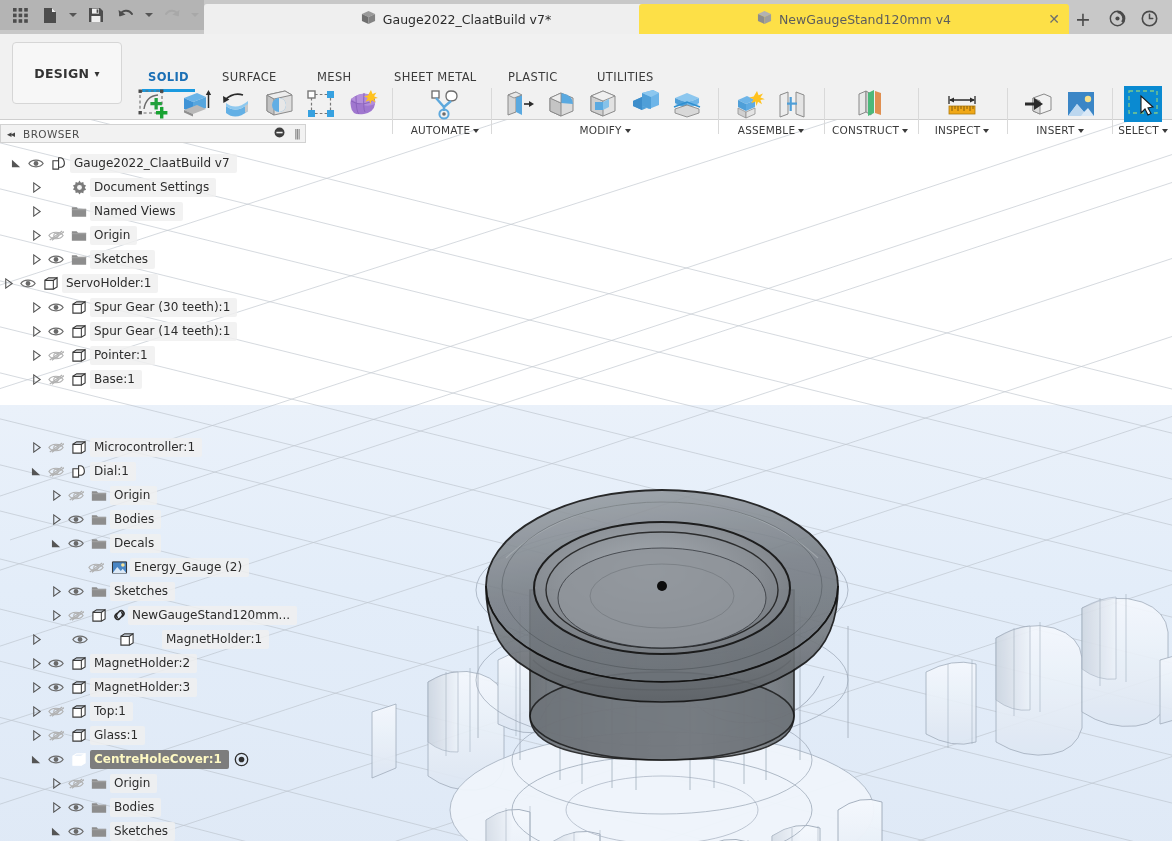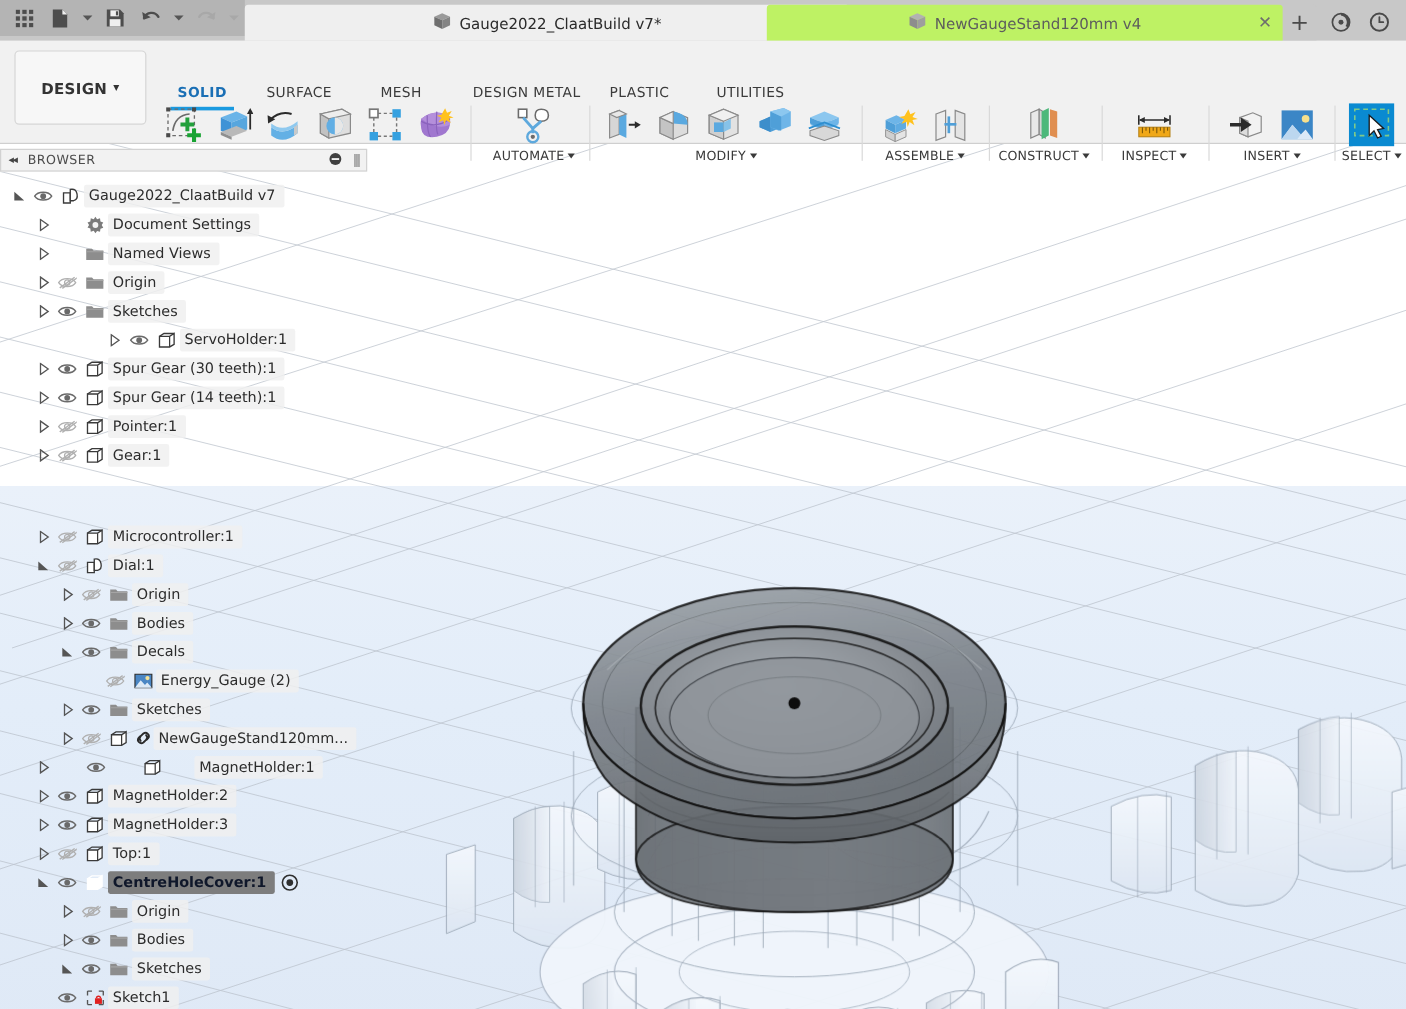--- a/index.html
+++ b/index.html
@@ -25,21 +25,21 @@
   #qat { position:absolute; left:0; top:0; width:204px; height:30px; background:#b4b4b4;
          display:flex; align-items:center; gap:0px; padding-left:6px; }
   .qat-btn { width:30px; height:26px; display:flex; align-items:center; justify-content:center;
              cursor:pointer; }
   .qat-btn.narrow { width:18px; }
   .caret-sm { width:0;height:0;border-left:4px solid transparent;border-right:4px solid transparent;
               border-top:4px solid #555; }
 
   .doctab { position:absolute; top:4px; height:30px; background:#efefef; border-radius:3px 3px 0 0;
             display:flex; align-items:center; justify-content:center; cursor:pointer; }
-  .doctab.inactive { background:#bef264; }
+  .doctab.inactive { background:#fde047; }
   .doctab .tabbox { margin-right:7px; }
   .doctab .tablabel { font-size:12.5px; color:#2b2b2b; }
   .doctab.inactive .tablabel { color:#5d5d5d; }
   .tabclose { position:absolute; right:9px; top:50%; transform:translateY(-50%);
               font-size:14px; color:#555; line-height:1; cursor:pointer; }
   .doctab.inactive .tabclose { color:#6e6e6e; }
   #tab-add { position:absolute; left:1069px; top:4px; width:28px; height:30px; background:#c8c8c8;
              display:flex;align-items:center;justify-content:center;cursor:pointer;
              font-size:19px;color:#4a4a4a; border-radius:3px 3px 0 0;}
   .tb-ricon { position:absolute; top:6px; width:26px;height:24px; display:flex;align-items:center;
@@ -83,21 +83,21 @@
   #btree { position:relative; padding-top:8px; }
   .trow { position:relative; height:24px; display:flex; align-items:center; cursor:pointer; }
   .twist { width:16px; height:24px; display:flex; align-items:center; justify-content:center;
            flex:0 0 16px; cursor:pointer; }
   .eye { width:24px; height:24px; display:flex;align-items:center;justify-content:center;
          flex:0 0 24px; cursor:pointer; }
   .ticon { width:22px; height:24px; display:flex;align-items:center;justify-content:center;
            flex:0 0 22px; }
   .tlabel { font-size:12px; color:#2c2c2c; background:rgba(240,240,240,0.84); padding:2px 7px 3px 4px;
             border-radius:2px; white-space:nowrap; }
-  .trow.sel .tlabel { background:#7d7d7d; color:#0f172a; font-weight:bold; }
+  .trow.sel .tlabel { background:#7d7d7d; color:#fef9c3; font-weight:bold; }
   .linkico { width:18px;height:24px;display:flex;align-items:center;justify-content:center;flex:0 0 18px;}
   .dot-target { width:18px;height:18px;margin-left:4px;display:flex;align-items:center;
                 justify-content:center;cursor:pointer;}
 </style>
 </head>
 <body>
 
 <div id="viewport">
   <div id="vp-sky"></div>
   <div id="vp-ground"></div>
@@ -393,21 +393,21 @@
 <div id="ribbon">
 
   <div id="designbtn">
     <span>DESIGN</span>
     <span style="margin-left:5px;font-size:10px;color:#333;">▾</span>
   </div>
 
   <div class="envtab active" style="left:148px;">SOLID</div>
   <div class="envtab" style="left:222px;">SURFACE</div>
   <div class="envtab" style="left:317px;">MESH</div>
-  <div class="envtab" style="left:394px;">DESIGN METAL</div>
+  <div class="envtab" style="left:394px;">SHEET METAL</div>
   <div class="envtab" style="left:508px;">PLASTIC</div>
   <div class="envtab" style="left:597px;">UTILITIES</div>
 
   <div class="rgroup" style="left:134px; width:248px;">
     <div class="ricons">
       <div class="ritem">
         <svg width="32" height="32" viewBox="0 0 32 32">
           <rect x="3" y="3" width="22" height="22" fill="none" stroke="#6b6b6b" stroke-width="1.1" stroke-dasharray="3,2.4"></rect>
           <path d="M7,21 q2,-13 14,-14" fill="none" stroke="#6b6b6b" stroke-width="1.4"></path>
           <g fill="#4a4a4a">
@@ -756,21 +756,21 @@
           </svg>
         </span>
         <span class="ticon">
           <svg width="16" height="13" viewBox="0 0 17 14">
             <path d="M0.8,2.4 L6,2.4 L7.4,4 L16.2,4 L16.2,12.6 L0.8,12.6 Z" fill="#8d8d8d"></path>
             <path d="M0.8,4.6 L16.2,4.6 L16.2,5.6 L0.8,5.6 Z" fill="#a5a5a5"></path>
           </svg>
         </span>
         <span class="tlabel">Sketches</span>
       </div>
-      <div class="trow" style="padding-left: 28px; justify-content: center;">
+      <div class="trow" style="">
         <span class="twist">
           <svg width="11" height="11" viewBox="0 0 12 12">
             <path d="M3,1 L10,6 L3,11 Z" fill="none" stroke="#555" stroke-width="1.2"></path>
           </svg>
         </span>
         <span class="eye">
           <svg width="16" height="13" viewBox="0 0 18 13">
             <path d="M1,6.5 C4,1.6 14,1.6 17,6.5 C14,11.4 4,11.4 1,6.5 Z" fill="none" stroke="#6a6a6a" stroke-width="1.4"></path>
             <circle cx="9" cy="6.5" r="2.7" fill="#6a6a6a"></circle>
           </svg>
@@ -863,21 +863,21 @@
             <path d="M4.4,11.9 L18.4,1.9" stroke="#b0b0b0" stroke-width="1.3"></path>
           </svg>
         </span>
         <span class="ticon">
           <svg width="16" height="15" viewBox="0 0 17 16">
             <path d="M2,4.6 L11,4.6 L15,2 L15,11.6 L11,14 L2,14 Z" fill="#fff" stroke="#3a3a3a" stroke-width="1.2"></path>
             <path d="M2,4.6 L6,2 L15,2" fill="none" stroke="#3a3a3a" stroke-width="1.2"></path>
             <path d="M11,4.6 L11,14" fill="none" stroke="#3a3a3a" stroke-width="1.1"></path>
           </svg>
         </span>
-        <span class="tlabel">Gear:1</span>
+        <span class="tlabel">Base:1</span>
       </div>
       <div class="trow" style="padding-left: 28px; margin-top: 44px;">
         <span class="twist">
           <svg width="11" height="11" viewBox="0 0 12 12">
             <path d="M3,1 L10,6 L3,11 Z" fill="none" stroke="#555" stroke-width="1.2"></path>
           </svg>
         </span>
         <span class="eye">
           <svg width="16" height="13" viewBox="0 0 18 13">
             <path d="M1,6.5 C4,1.6 14,1.6 17,6.5 C14,11.4 4,11.4 1,6.5 Z" fill="none" stroke="#b0b0b0" stroke-width="1.3"></path>
@@ -1125,20 +1125,43 @@
           </svg>
         </span>
         <span class="ticon">
           <svg width="16" height="15" viewBox="0 0 17 16">
             <path d="M2,4.6 L11,4.6 L15,2 L15,11.6 L11,14 L2,14 Z" fill="#fff" stroke="#3a3a3a" stroke-width="1.2"></path>
             <path d="M2,4.6 L6,2 L15,2" fill="none" stroke="#3a3a3a" stroke-width="1.2"></path>
             <path d="M11,4.6 L11,14" fill="none" stroke="#3a3a3a" stroke-width="1.1"></path>
           </svg>
         </span>
         <span class="tlabel">Top:1</span>
+      </div>
+      <div class="trow" style="padding-left: 28px;">
+        <span class="twist">
+          <svg width="11" height="11" viewBox="0 0 12 12">
+            <path d="M3,1 L10,6 L3,11 Z" fill="none" stroke="#555" stroke-width="1.2"></path>
+          </svg>
+        </span>
+        <span class="eye">
+          <svg width="16" height="13" viewBox="0 0 18 13">
+            <path d="M1,6.5 C4,1.6 14,1.6 17,6.5 C14,11.4 4,11.4 1,6.5 Z" fill="none" stroke="#b0b0b0" stroke-width="1.3"></path>
+            <circle cx="9" cy="6.5" r="2.5" fill="none" stroke="#b0b0b0" stroke-width="1.2"></circle>
+            <path d="M2,11.5 L16,1.5" stroke="#b0b0b0" stroke-width="1.3"></path>
+            <path d="M4.4,11.9 L18.4,1.9" stroke="#b0b0b0" stroke-width="1.3"></path>
+          </svg>
+        </span>
+        <span class="ticon">
+          <svg width="16" height="15" viewBox="0 0 17 16">
+            <path d="M2,4.6 L11,4.6 L15,2 L15,11.6 L11,14 L2,14 Z" fill="#fff" stroke="#3a3a3a" stroke-width="1.2"></path>
+            <path d="M2,4.6 L6,2 L15,2" fill="none" stroke="#3a3a3a" stroke-width="1.2"></path>
+            <path d="M11,4.6 L11,14" fill="none" stroke="#3a3a3a" stroke-width="1.1"></path>
+          </svg>
+        </span>
+        <span class="tlabel">Glass:1</span>
       </div>
       <div class="trow sel" style="padding-left: 28px;">
         <span class="twist">
           <svg width="11" height="11" viewBox="0 0 12 12">
             <path d="M1,10 L10,10 L1,2 Z" fill="#555"></path>
           </svg>
         </span>
         <span class="eye">
           <svg width="16" height="13" viewBox="0 0 18 13">
             <path d="M1,6.5 C4,1.6 14,1.6 17,6.5 C14,11.4 4,11.4 1,6.5 Z" fill="none" stroke="#6a6a6a" stroke-width="1.4"></path>

